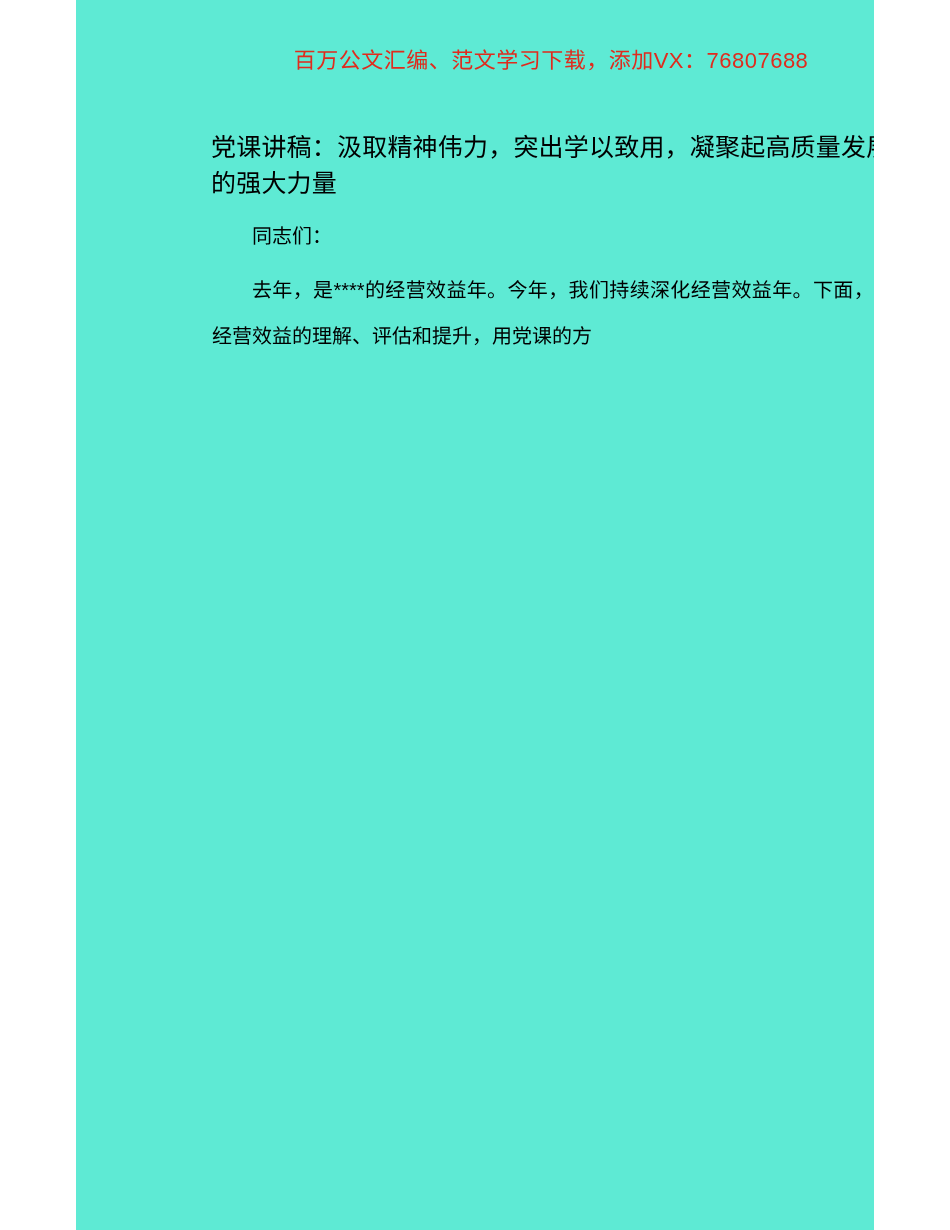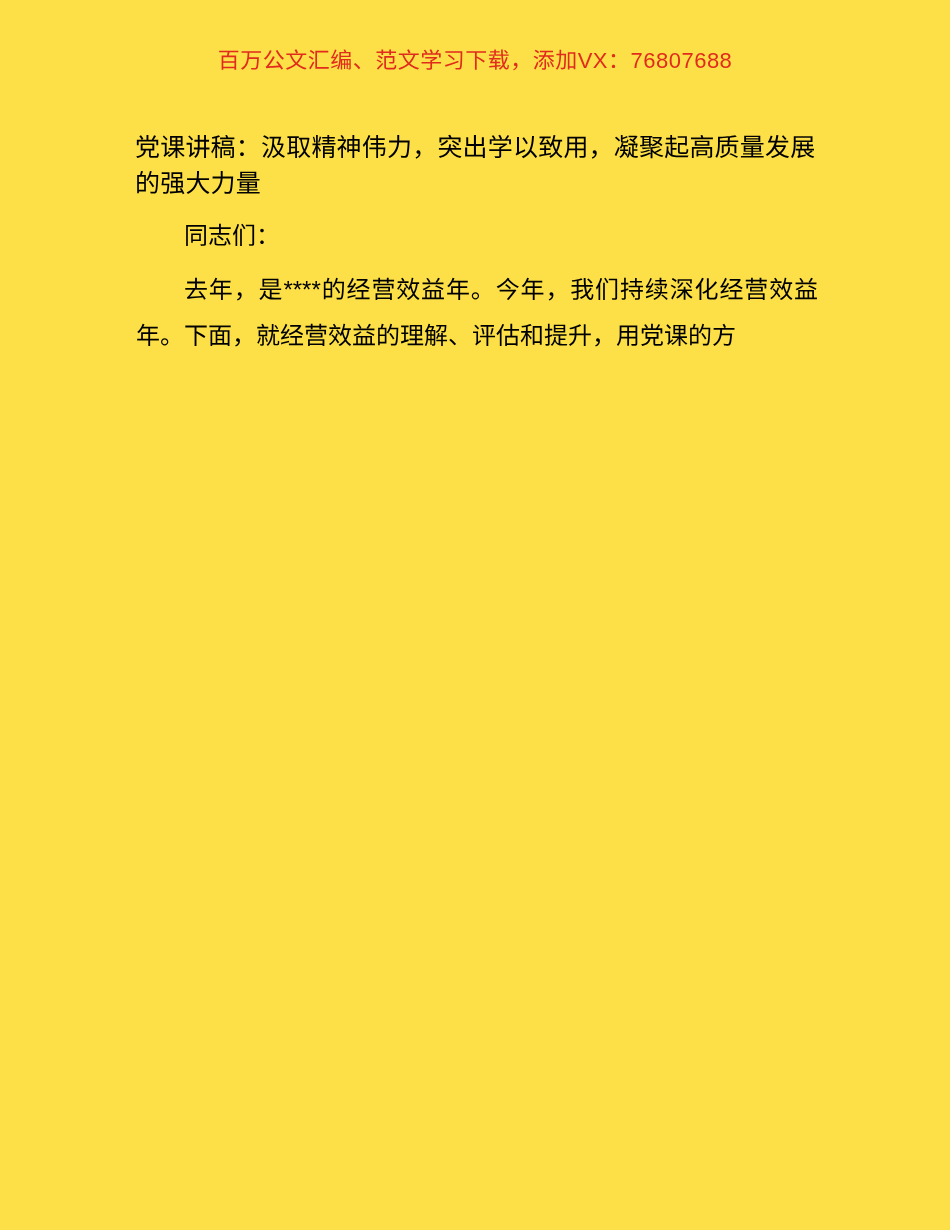--- a/index.html
+++ b/index.html
@@ -10,24 +10,24 @@
   }
 
   body {
     font-family: "Liberation Sans", "DejaVu Sans", sans-serif;
     color: #000000;
     -webkit-font-smoothing: antialiased;
   }
 
   #page {
     position: relative;
-    width: 950px;
+    width: 798px;
     height: 1230px;
     margin: 0 auto;
-    background: #fde047;
+    background: #5eead4;
     overflow: hidden;
     box-sizing: border-box;
   }
 
   
   .promo-header {
     position: absolute;
     top: 46px;
     left: 0;
     width: 950px;
@@ -53,21 +53,21 @@
 
   
   .doc-body {
     position: absolute;
     top: 213px;
     left: 136px;
     width: 682px;
   }
 
   .para {
-    font-size: 24px;
+    font-size: 20px;
     line-height: 46px;
     text-align: justify;
     text-justify: inter-ideograph;
     text-indent: 2em;
     margin: 0 0 9px 0;
     word-break: break-all;
     letter-spacing: 0;
   }
 
   .para.tight {

